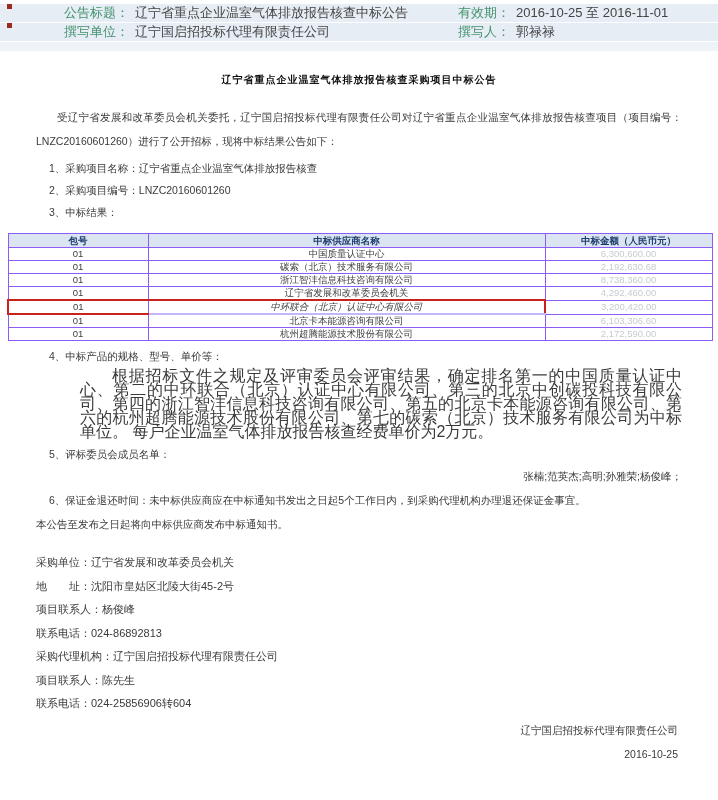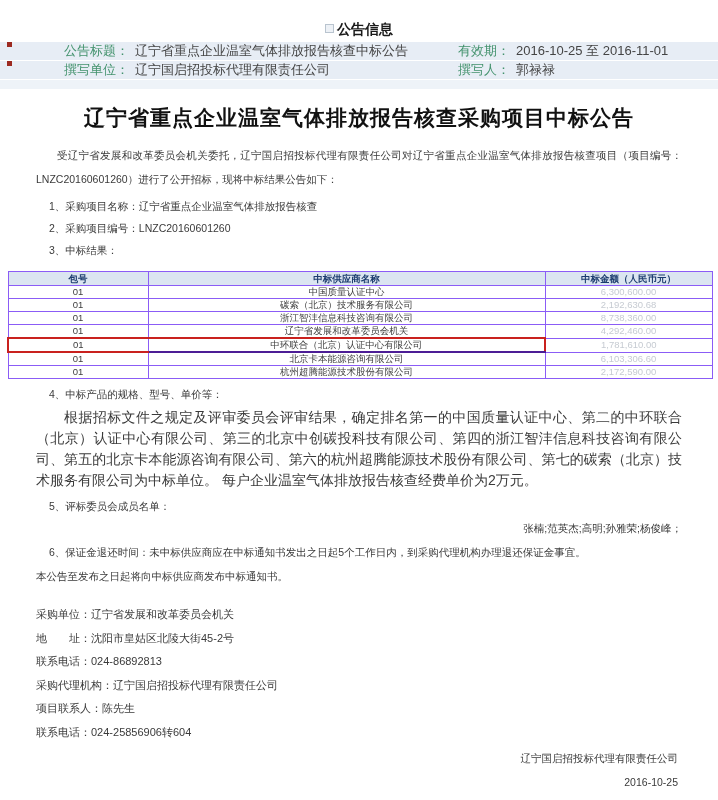--- a/index.html
+++ b/index.html
@@ -13,47 +13,44 @@
   .bands{margin-top:4px;}
   .band{height:18px;background:#e7edf5;display:flex;align-items:flex-start;font-size:13px;margin-bottom:1px;}
   .band .sq{width:5px;height:5px;background:#9c2a21;margin-left:7px;flex:0 0 auto;}
   .band .cell-l{margin-left:52px;width:338px;display:flex;white-space:nowrap;}
   .band .cell-r{margin-left:56px;display:flex;white-space:nowrap;}
   .band .lbl{color:#43926d;}
   .band .val{color:#444;margin-left:6px;}
   .band-tail{height:9px;background:#eef3f8;}
   
   .content{padding:0 36px;}
-  .doc-title{margin-top:20px;text-align:center;font-size:21px;font-weight:bold;color:#111;letter-spacing:1px;height:18px;line-height:18px;}
+  .doc-title{margin-top:20px;text-align:center;font-size:10px;font-weight:bold;color:#111;letter-spacing:1px;height:18px;line-height:18px;}
   .intro{margin-top:16px;font-size:10.5px;line-height:24px;text-indent:2em;text-align:justify;}
   .num-item{margin-top:9px;font-size:10.5px;line-height:13px;padding-left:13px;white-space:nowrap;}
   
   table.results{border-collapse:collapse;width:704px;margin:14px 0 0 -29px;table-layout:fixed;}
   .results th,.results td{border:1px solid #8b5cf6;font-size:9.5px;text-align:center;padding:0;height:12px;line-height:12px;overflow:hidden;white-space:nowrap;}
   .results th{background:#dbe5f1;color:#1c3c6e;font-weight:bold;height:13px;}
   .results td{color:#3c3c3c;}
   .results td.amount{color:#c6cbd2;}
   .results tr.hl td.c1{border-top:2px solid #c9211e;border-bottom:2px solid #c9211e;border-left:2px solid #c9211e;}
-  .results tr.hl td.c2{border-top:2px solid #c9211e;border-bottom:2px solid #4c1d95;border-right:2px solid #c9211e;}
+  .results tr.hl td.c2{border-top:2px solid #c9211e;border-bottom:2px solid #c4b5fd;border-right:2px solid #c9211e;font-style:italic;}
   
-  .body-para{margin-top:6px;font-size:14px;line-height:21px;text-indent:2em;text-align:justify;}
+  .body-para{margin-top:6px;font-size:16px;line-height:14px;text-indent:2em;text-align:justify;margin-left:44px;}
   .names-line{margin-top:8px;padding-left:30px;font-size:10.5px;line-height:14px;text-align:right;}
   .single-line{margin-top:10px;font-size:10.5px;line-height:14px;}
   .contacts{margin-top:20px;}
   .contact-line{font-size:11px;line-height:23.5px;white-space:pre;}
   .footer{margin-top:2px;text-align:right;padding-right:4px;font-size:10.5px;line-height:24px;}
 </style>
 </head>
 <body>
 
 <div>
 
-  <div class="hdr-title">
-    <span class="box-icon"></span><span>公告信息</span>
-  </div>
 
   <div class="bands">
     <div class="band">
       <span class="sq"></span>
       <span class="cell-l">
         <span class="lbl">公告标题：</span>
         <span class="val">辽宁省重点企业温室气体排放报告核查中标公告</span>
       </span>
       <span class="cell-r">
         <span class="lbl">有效期：</span>
@@ -112,21 +109,21 @@
         <td class="amount">8,738,360.00</td>
       </tr>
       <tr>
         <td class="c1">01</td>
         <td class="c2">辽宁省发展和改革委员会机关</td>
         <td class="amount">4,292,460.00</td>
       </tr>
       <tr class="hl">
         <td class="c1">01</td>
         <td class="c2">中环联合（北京）认证中心有限公司</td>
-        <td class="amount">1,781,610.00</td>
+        <td class="amount">3,200,420.00</td>
       </tr>
       <tr>
         <td class="c1">01</td>
         <td class="c2">北京卡本能源咨询有限公司</td>
         <td class="amount">6,103,306.60</td>
       </tr>
       <tr>
         <td class="c1">01</td>
         <td class="c2">杭州超腾能源技术股份有限公司</td>
         <td class="amount">2,172,590.00</td>
@@ -139,20 +136,21 @@
 
     <div class="num-item">5、评标委员会成员名单：</div>
     <div class="names-line">张楠;范英杰;高明;孙雅荣;杨俊峰；</div>
 
     <div class="single-line" style="padding-left:13px;">6、保证金退还时间：未中标供应商应在中标通知书发出之日起5个工作日内，到采购代理机构办理退还保证金事宜。</div>
     <div class="single-line">本公告至发布之日起将向中标供应商发布中标通知书。</div>
 
     <div class="contacts">
       <div class="contact-line">采购单位：辽宁省发展和改革委员会机关</div>
       <div class="contact-line">地　　址：沈阳市皇姑区北陵大街45-2号</div>
+      <div class="contact-line">项目联系人：杨俊峰</div>
       <div class="contact-line">联系电话：024-86892813</div>
       <div class="contact-line">采购代理机构：辽宁国启招投标代理有限责任公司</div>
       <div class="contact-line">项目联系人：陈先生</div>
       <div class="contact-line">联系电话：024-25856906转604</div>
     </div>
 
     <div class="footer">
       <div>辽宁国启招投标代理有限责任公司</div>
       <div>2016-10-25</div>
     </div>

